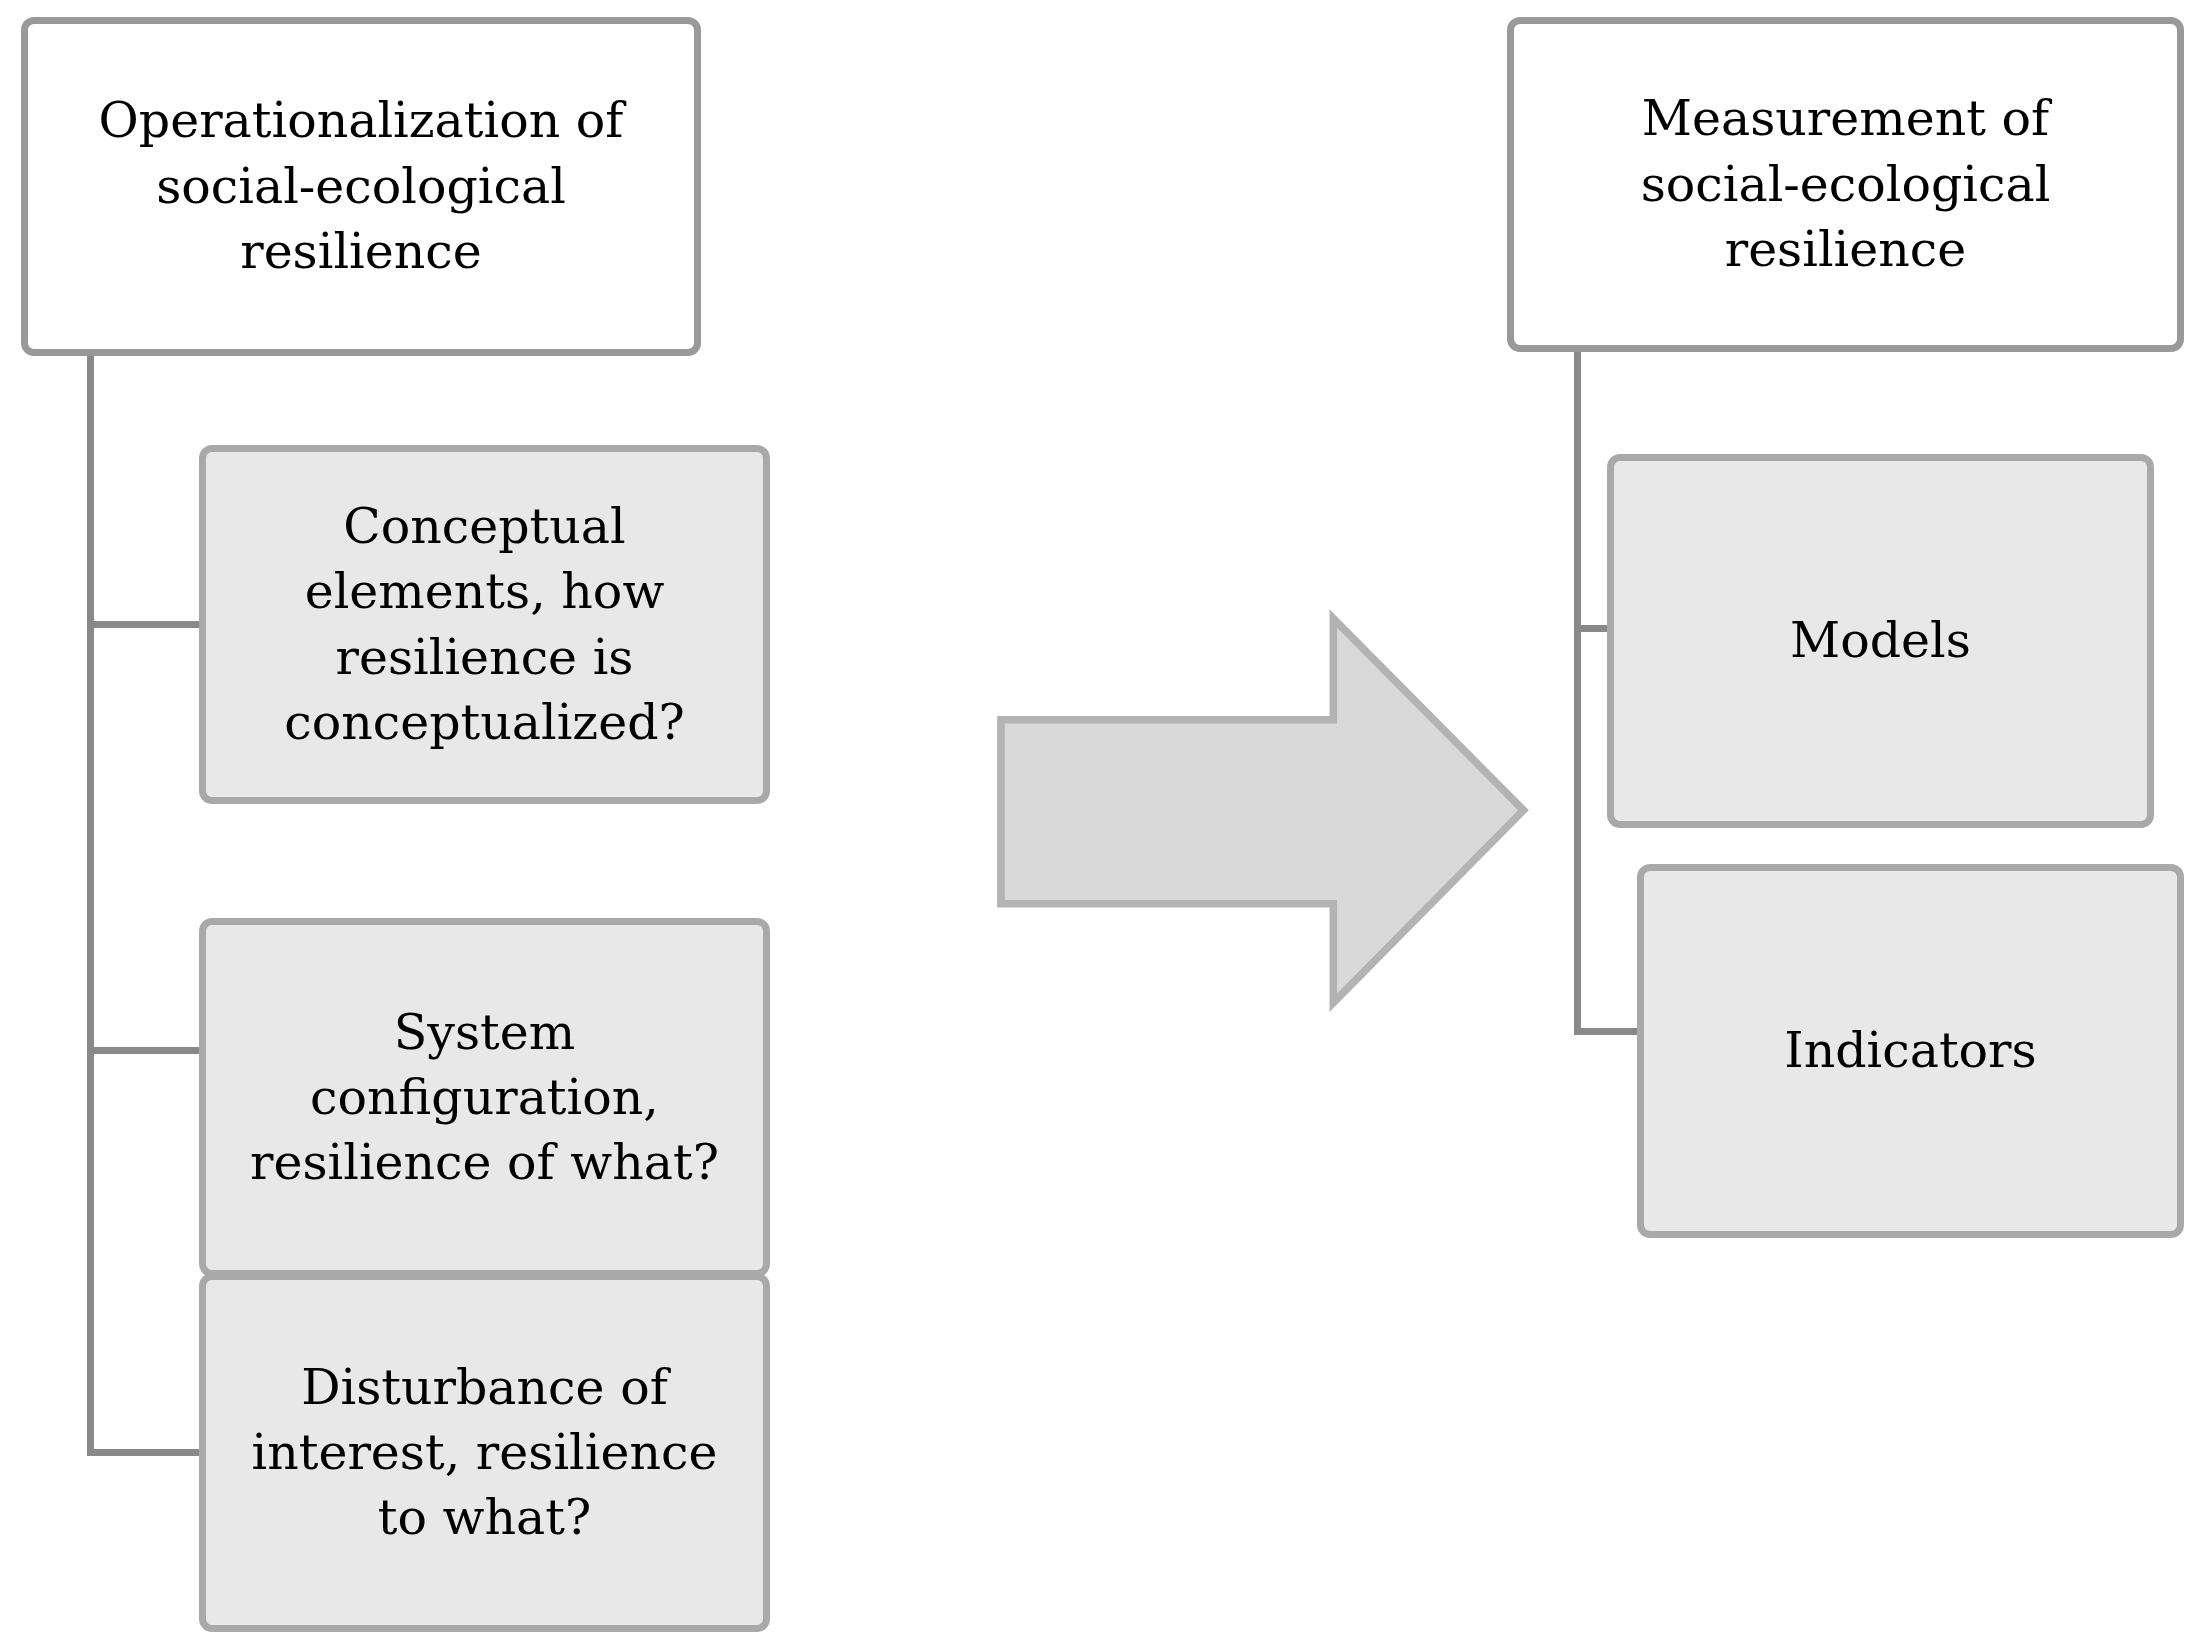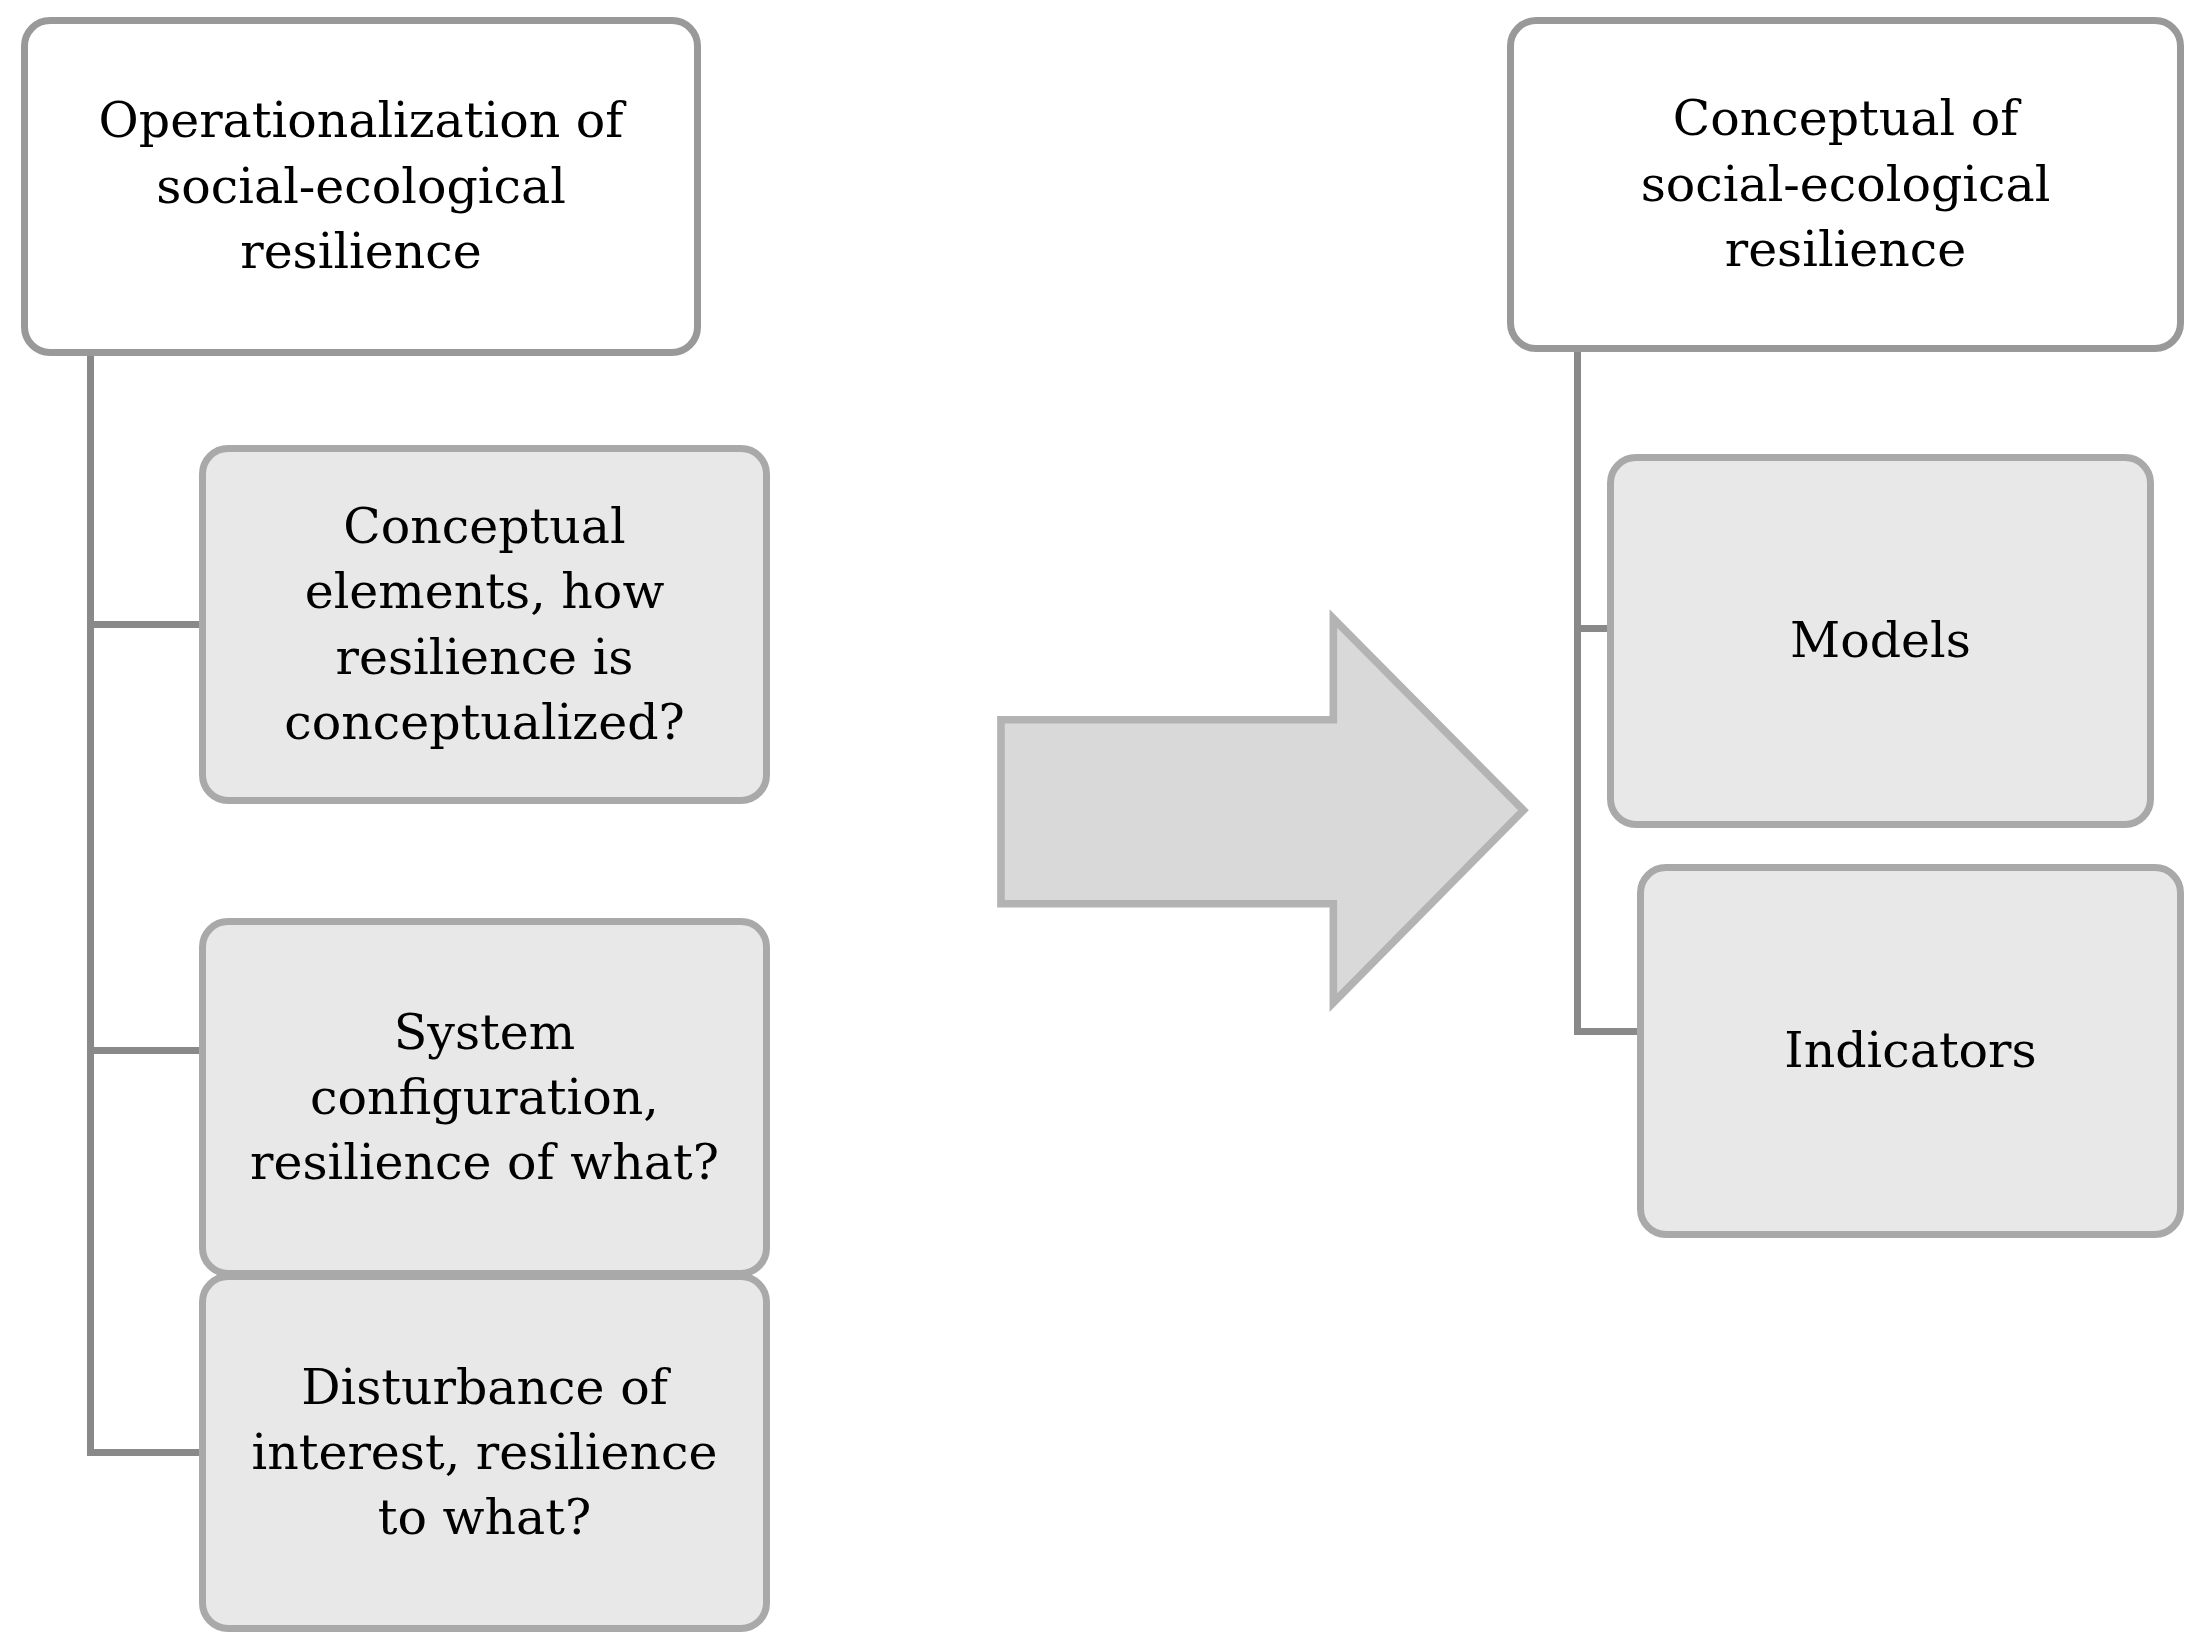--- a/index.html
+++ b/index.html
@@ -17,21 +17,21 @@
     color: var(--text, #000000);
   }
   .box {
     position: absolute;
     box-sizing: border-box;
     display: flex;
     align-items: center;
     justify-content: center;
     text-align: center;
     border: 7.6px solid var(--box-border, #999999);
-    border-radius: 29px;
+    border-radius: 13px;
     background: #ffffff;
   }
   .box-text {
     white-space: pre-line;
     font-size: 49px;
     line-height: 1.33;
     display: block;
     padding: 0 13.7px;
   }
   .top-left  { left: 21px;   top: 16.7px;   width: 680px; height: 339px; }
@@ -110,21 +110,21 @@
 resilience of what?</span>
   </div>
 
   <div class="box child c3">
     <span class="box-text">Disturbance of
 interest, resilience
 to what?</span>
   </div>
 
   <div class="box top-right">
-    <span class="box-text">Conceptual of
+    <span class="box-text">Measurement of
 social-ecological
 resilience</span>
   </div>
 
   <div class="box child models">
     <span class="box-text">Models</span>
   </div>
 
   <div class="box child indicators">
     <span class="box-text">Indicators</span>

